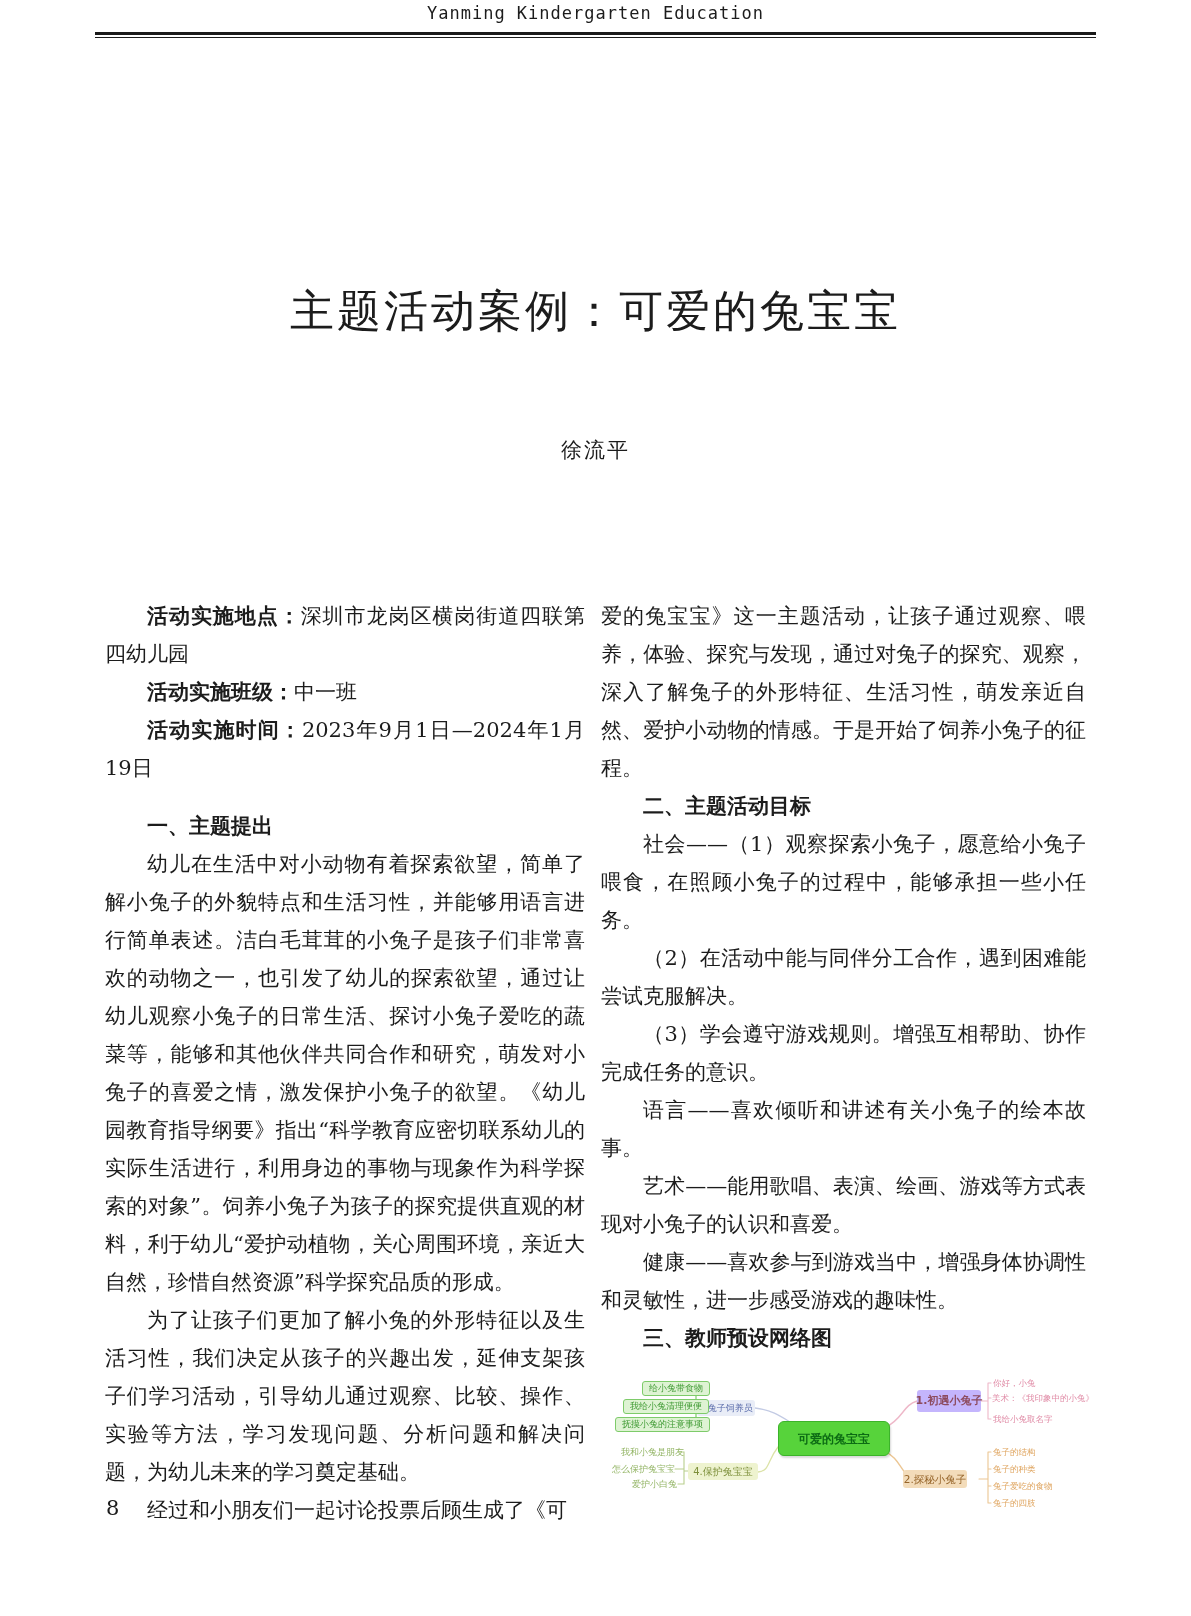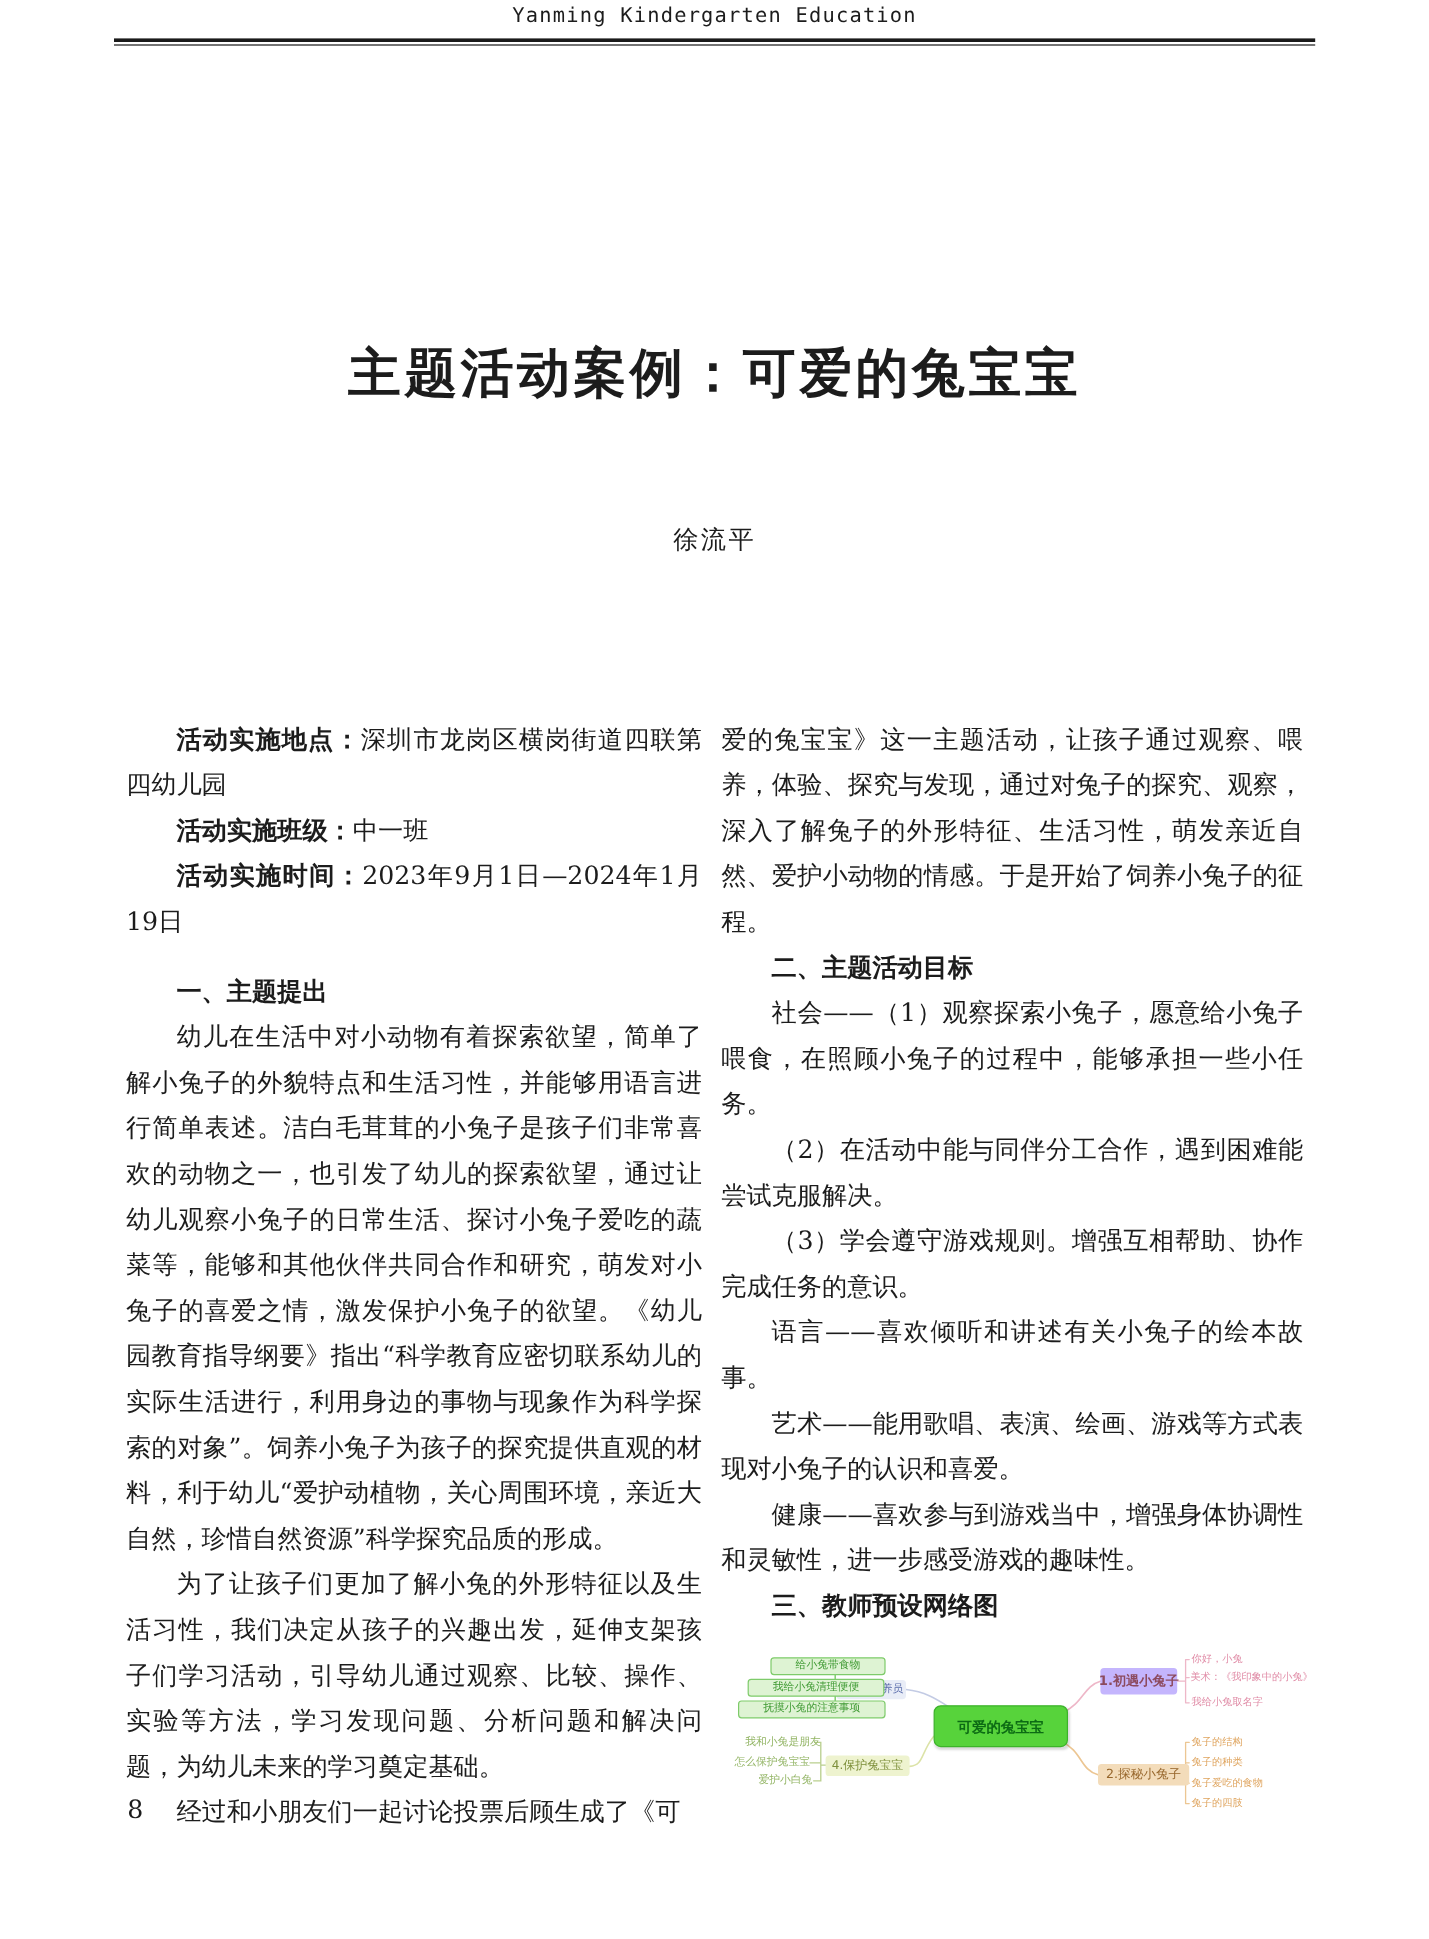--- a/index.html
+++ b/index.html
@@ -13,21 +13,21 @@
   }
   
   .masthead{position:absolute;left:95px;top:0;width:1001px;text-align:center;}
   .j-cn{margin-top:120px;font-size:23px;letter-spacing:14px;font-family:"DejaVu Serif","Liberation Serif",serif;}
   .j-en{margin-top:3px;font-size:17px;letter-spacing:1px;font-family:"DejaVu Sans Mono","Liberation Mono",monospace;}
   .rule-thick{margin-top:9px;border-top:3px solid #1a1a1a;}
   .rule-thin{margin-top:2px;border-top:1px solid #1a1a1a;}
   
   .title{
     position:absolute;left:0;top:282px;width:1191px;
-    text-align:center;font-size:44px;font-weight:bold;letter-spacing:3px;
+    text-align:center;font-size:44px;font-weight:normal;letter-spacing:3px;
     font-family:"DejaVu Serif","Liberation Serif",serif;
   }
   .author{
     position:absolute;left:0;top:436px;width:1191px;
     text-align:center;font-size:21px;letter-spacing:2px;
   }
   
   .col{position:absolute;top:597px;font-size:21px;line-height:38px;text-align:justify;}
   .col-left{left:105px;width:480px;}
   .col-right{left:601px;width:485px;}
@@ -53,27 +53,27 @@
     color:#0c6b14;font-size:12px;font-weight:bold;
     display:flex;align-items:center;justify-content:center;
     box-shadow:1px 2px 2px rgba(0,0,0,0.15);
   }
   .mm-node{
     position:absolute;border-radius:3px;
     display:flex;align-items:center;justify-content:center;
     white-space:nowrap;
   }
   .mm-b1{left:320px;top:21px;width:64px;height:22px;background:#c4b5fd;color:#8c4a5e;font-size:11px;font-weight:bold;}
-  .mm-b2{left:318px;top:101px;width:76px;height:18px;background:#f3dcba;color:#96652a;font-size:10.5px;}
+  .mm-b2{left:306px;top:101px;width:64px;height:18px;background:#f3dcba;color:#96652a;font-size:10.5px;}
   .mm-b3{left:100px;top:31px;width:58px;height:16px;background:#e9edf7;color:#5a6cab;font-size:9px;}
   .mm-b4{left:91px;top:94px;width:70px;height:17px;background:#eef3cf;color:#7d8f3a;font-size:10px;}
   .leaf{position:absolute;white-space:nowrap;line-height:1;}
   .leaf-box{
     background:#def3d3;border:1px solid #7ecb6a;border-radius:3px;
-    color:#3f9a33;font-size:9px;padding:2px 20px;
+    color:#3f9a33;font-size:9px;padding:2px 6px;
   }
   .leaf-b1{color:#e08ba6;font-size:8.5px;}
   .leaf-b2{color:#dfa45e;font-size:8.5px;}
   .leaf-b4{color:#93b565;font-size:9px;}
 </style>
 </head>
 <body>
 
 <div class="page">
 

